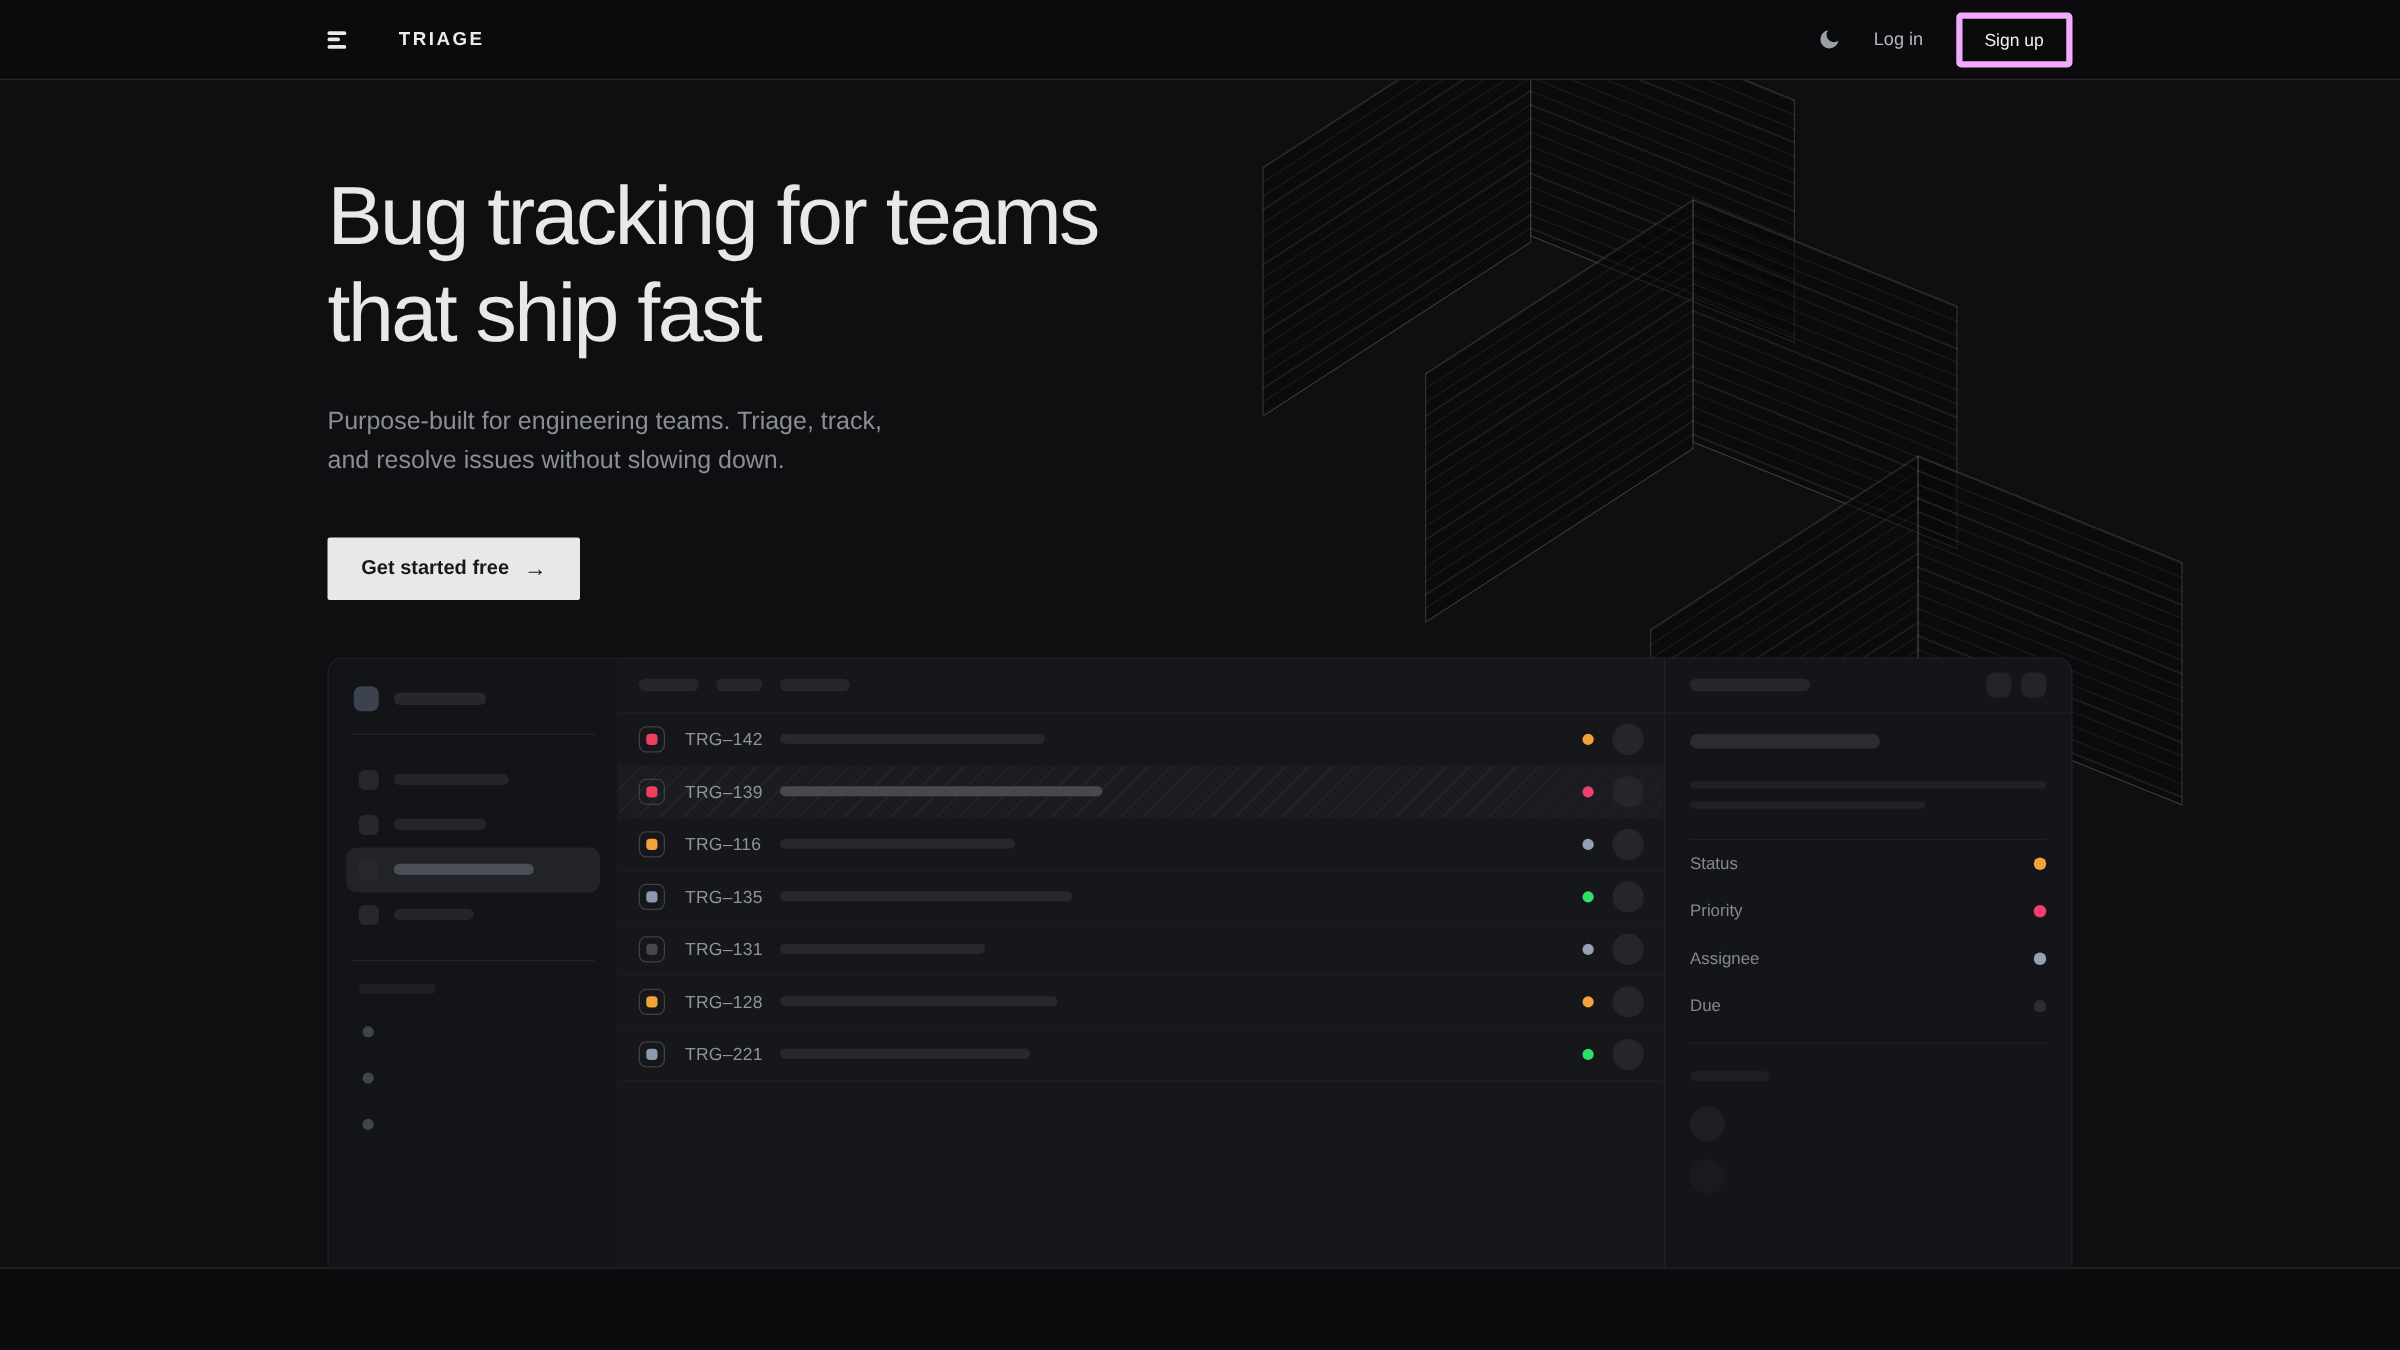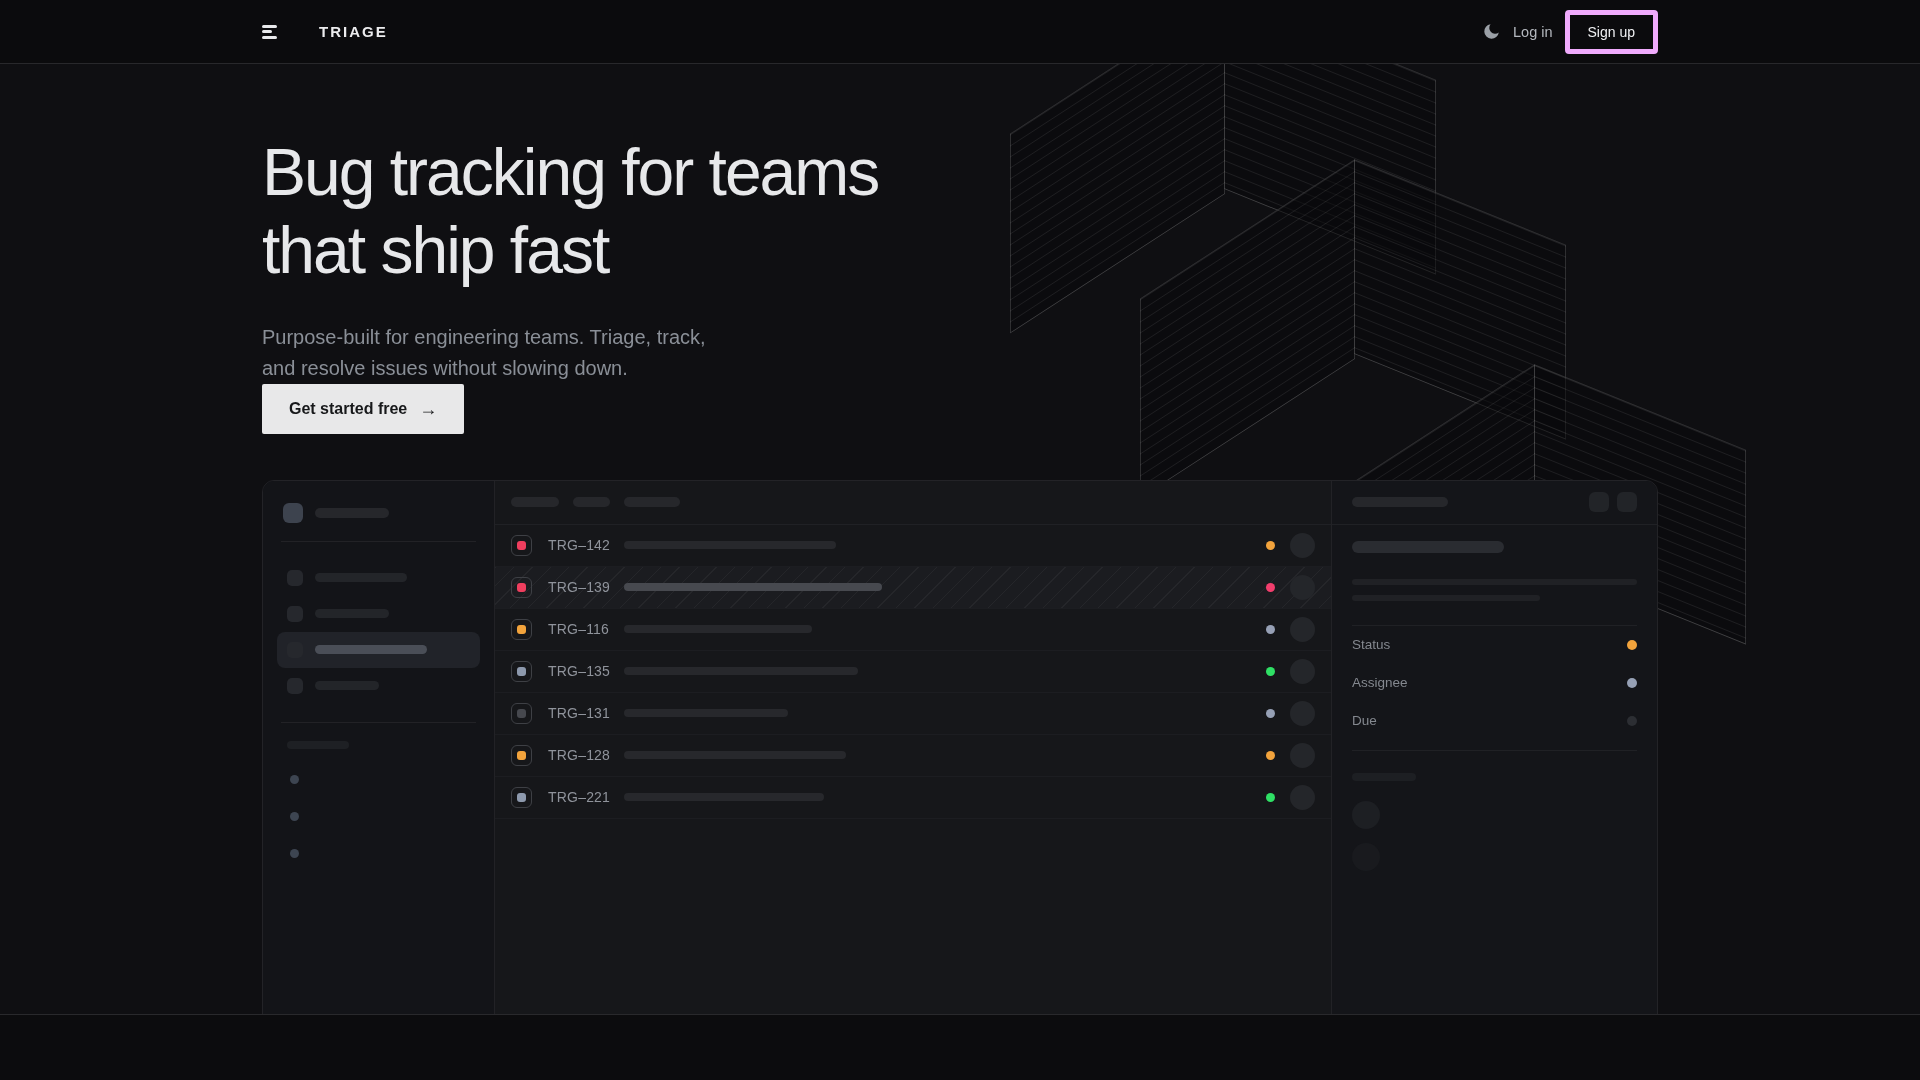--- a/index.html
+++ b/index.html
@@ -18,38 +18,38 @@
     position:relative; z-index:5;
   }
   .navbar .container { height:100%; display:flex; align-items:center; }
   .logo { display:flex; align-items:center; gap:10px; cursor:default; }
   .logo-mark { display:flex; flex-direction:column; gap:2.5px; }
   .logo-mark span { display:block; height:3px; border-radius:1.5px; background:#e8e9eb; }
   .logo-mark span:nth-child(1){ width:15px; }
   .logo-mark span:nth-child(2){ width:10px; }
   .logo-mark span:nth-child(3){ width:15px; }
   .logo-word { font-size:15px; font-weight:bold; letter-spacing:2px; color:#ececee;margin-left:32px; }
-  .nav-right { margin-left:auto; display:flex; align-items:center; gap:12px; }
+  .nav-right { margin-left:auto; display:flex; align-items:center; gap:26px; }
   .theme-btn { background:none; border:none; cursor:pointer; display:flex; align-items:center; }
   .login-link { font-size:14.5px; color:#b4b8be; text-decoration:none; cursor:pointer; }
   .signup-btn {
     background:transparent; color:#f0f1f3; font-size:14px; font-family:inherit;
     border:5px solid #f0abfc; border-radius:4px; padding:9px 18px; cursor:pointer;
   }
 
   
   .hero { position:relative; height:950px; overflow:hidden; background:#0f0f12; }
   .hero-content { position:relative; z-index:1; }
   .hero h1 {
     padding-top:70px; font-size:66px; line-height:1.18; font-weight:500;
     letter-spacing:-2px; color:#e7e8ea;
   }
   .hero-sub { margin-top:32px; font-size:20px; line-height:1.55; color:#8a8f97; max-width:480px; }
   .cta-btn {
-    display:inline-flex; align-items:center; gap:12px;
+    margin-top:46px; display:inline-flex; align-items:center; gap:12px;
     background:#e8e8e9; color:#17181a; font-size:16px; font-weight:bold; font-family:inherit;
     border:none; border-radius:2px; padding:16px 27px; cursor:pointer;
   }
   .cta-arrow { font-size:18px; line-height:1; }
 
   
   .bg-shapes { position:absolute; inset:0; z-index:0; }
   .slab { position:absolute; }
   .face {
     position:absolute; top:0;
@@ -322,20 +322,24 @@
           <div class="panel-title-sk"></div>
           <div class="panel-line l1"></div>
           <div class="panel-line l2"></div>
           <div class="panel-divider"></div>
           <div id="field-rows">
   <div class="field-row">
     <span class="field-label">Status</span>
     <span class="field-dot" style="background: rgb(242, 163, 60);"></span>
   </div>
 
+  <div class="field-row">
+    <span class="field-label">Priority</span>
+    <span class="field-dot" style="background: rgb(242, 62, 109);"></span>
+  </div>
 
   <div class="field-row">
     <span class="field-label">Assignee</span>
     <span class="field-dot" style="background: rgb(150, 160, 181);"></span>
   </div>
 
   <div class="field-row">
     <span class="field-label">Due</span>
     <span class="field-dot" style="background: rgb(44, 46, 51);"></span>
   </div>

